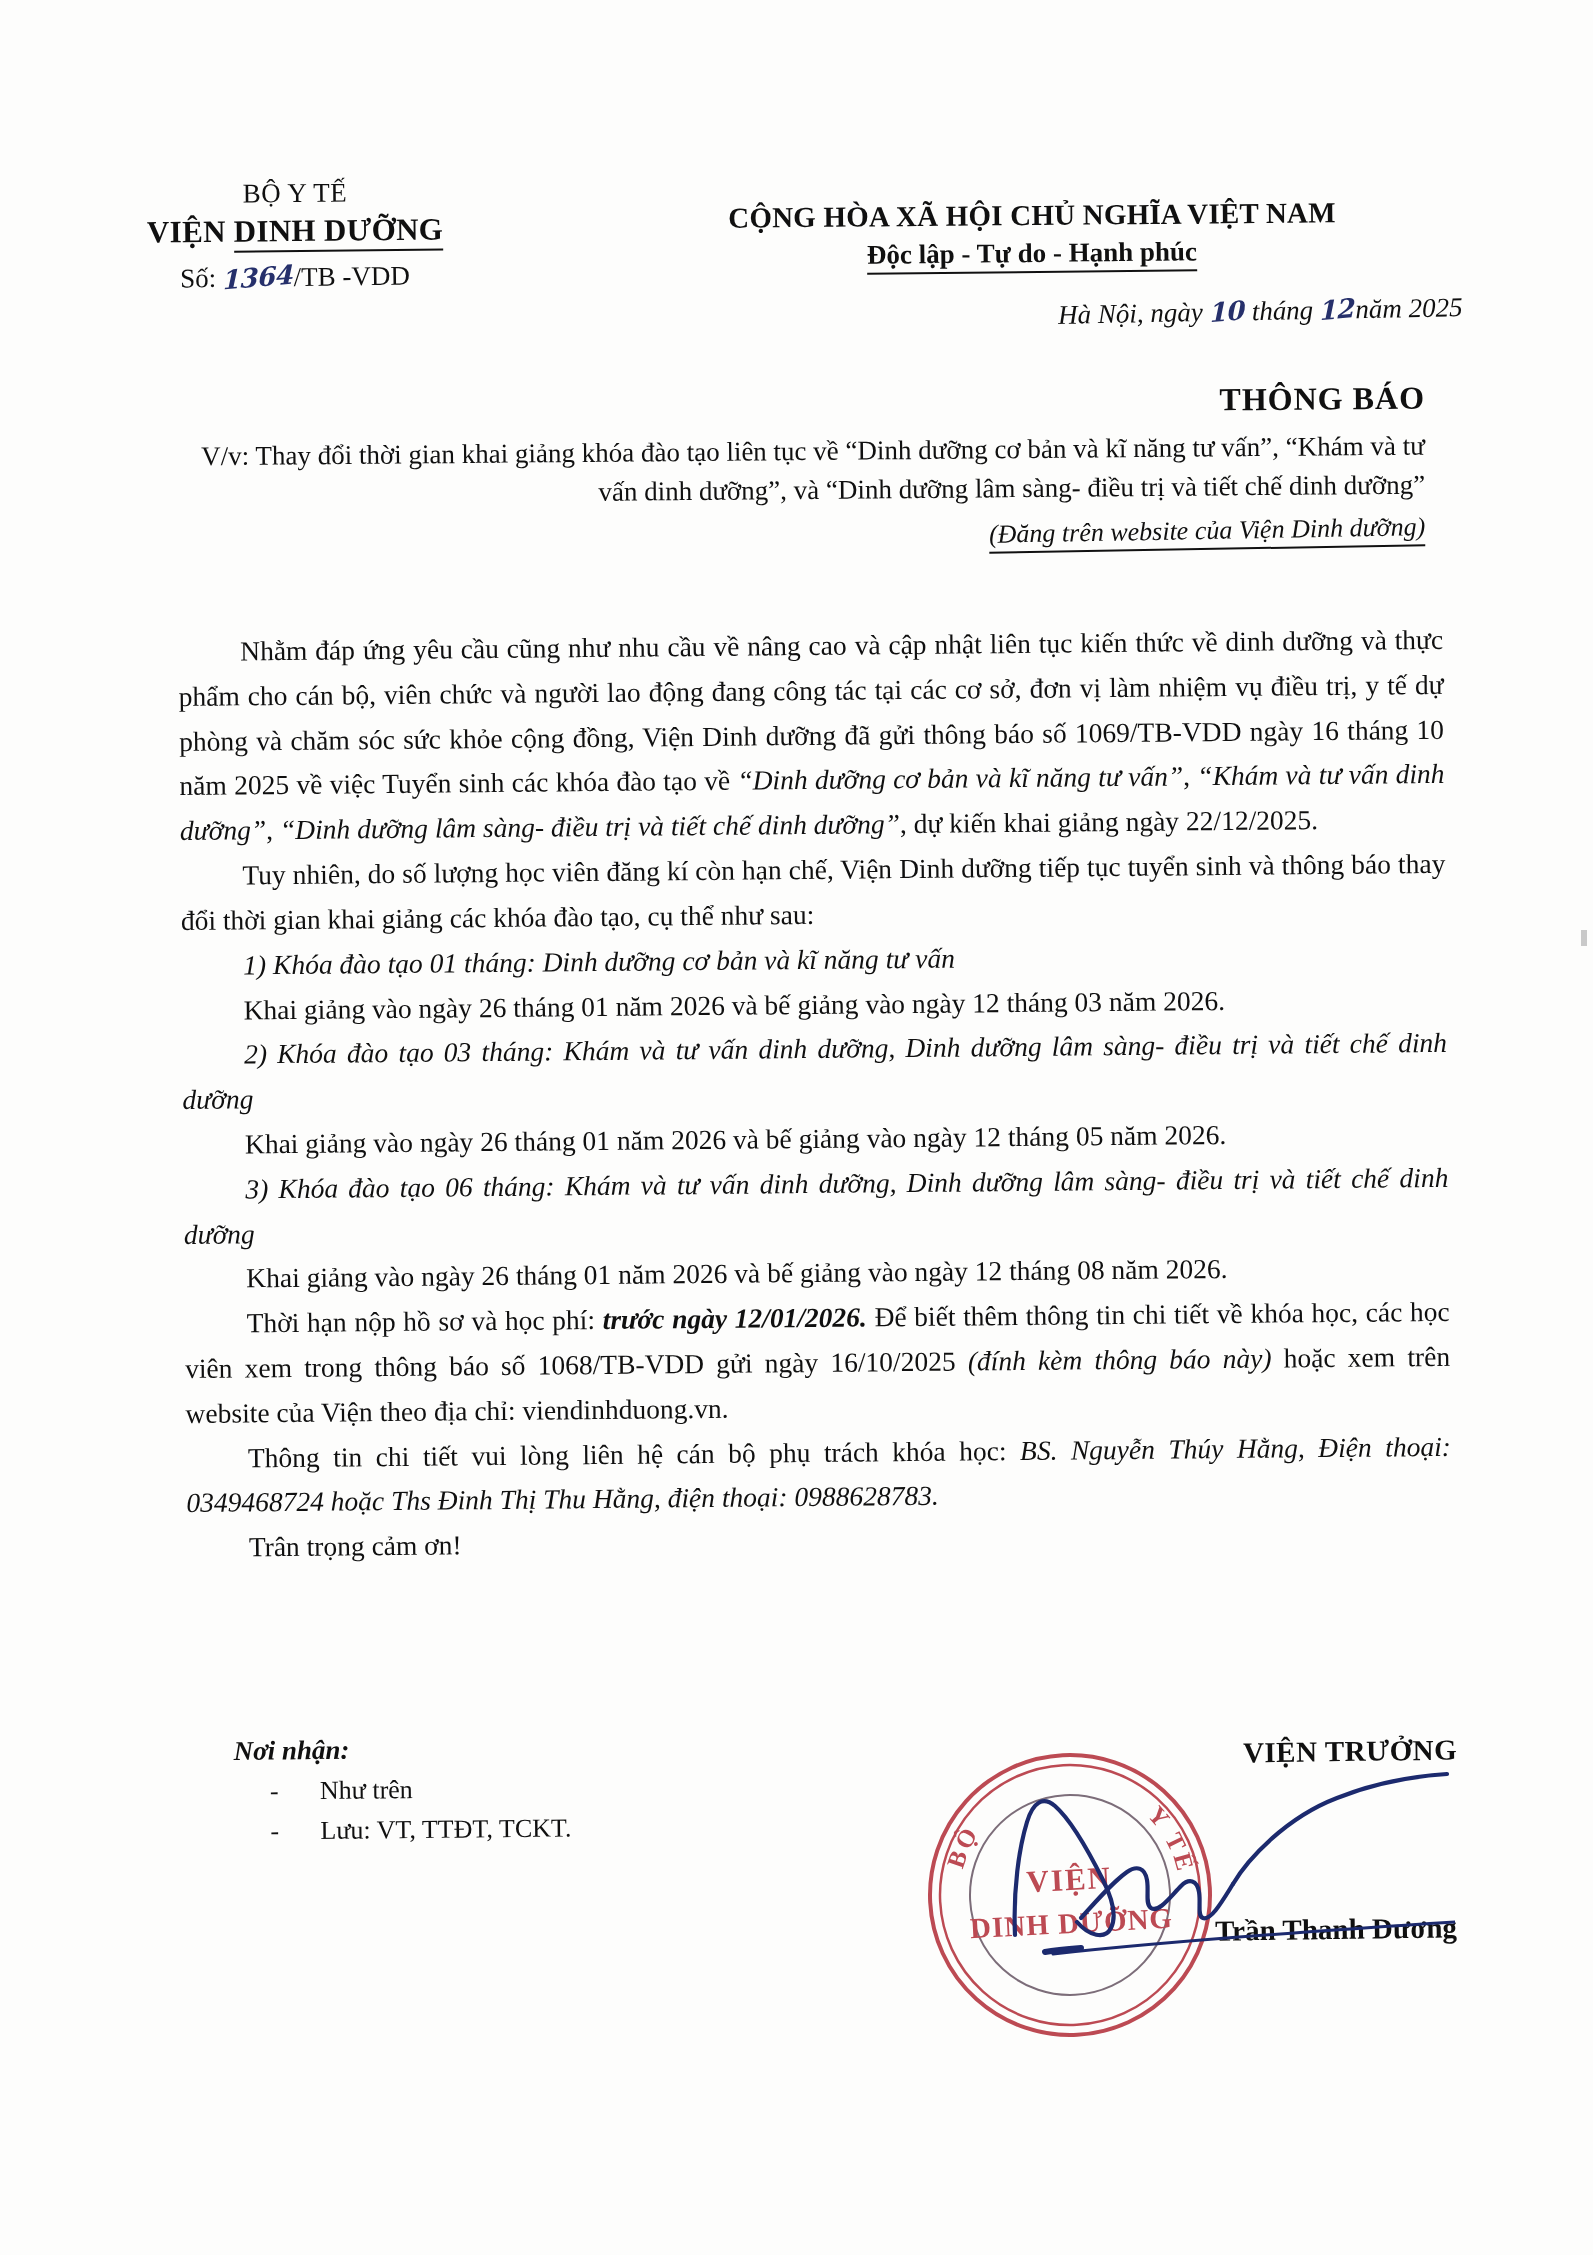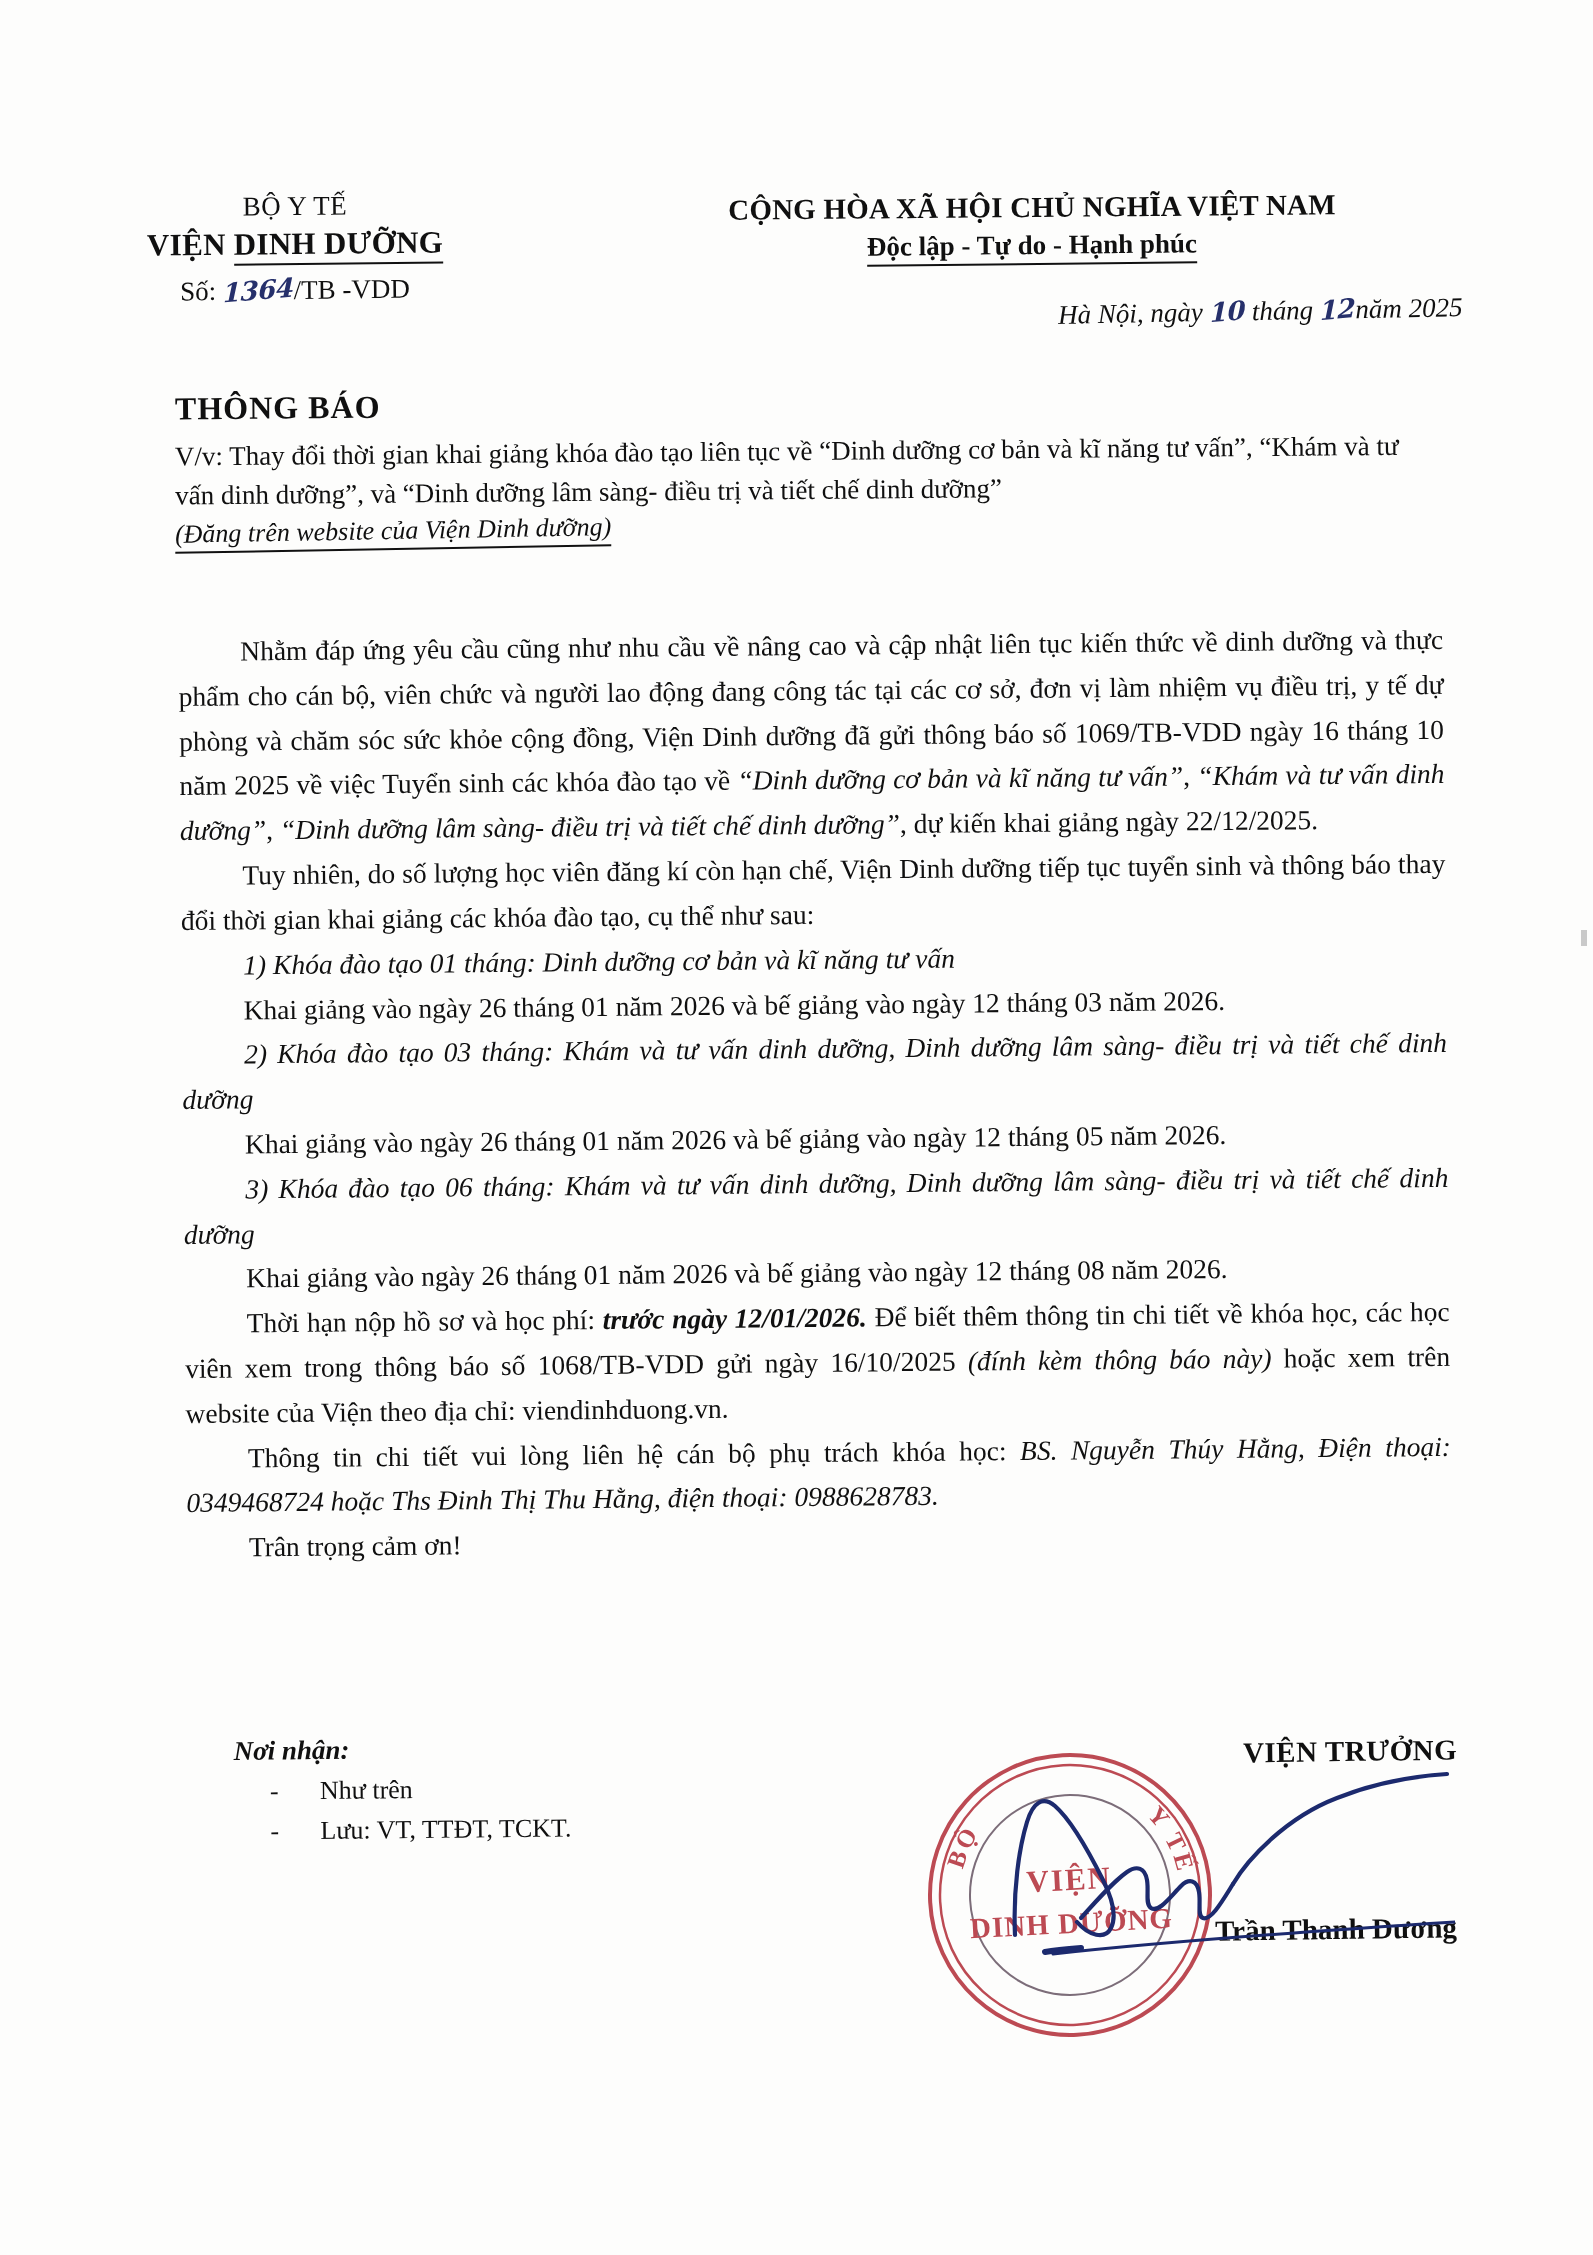--- a/index.html
+++ b/index.html
@@ -19,22 +19,21 @@
     box-sizing: border-box;
   }
 
   
   .header {
     position: absolute;
     top: 178px;
     left: 0;
     width: 100%;
     display: flex;
-    align-items: flex-start;
-    margin-top: 13px;
+    align-items: center;
   }
   .hdr-left {
     width: 560px;
     text-align: center;
     padding-left: 30px;
     box-sizing: border-box;
   }
   .hdr-right {
     flex: 1;
     text-align: center;
@@ -100,21 +99,21 @@
     transform: rotate(-1.1deg);
     white-space: nowrap;
   }
 
   
   .titleblock {
     position: absolute;
     top: 385px;
     left: 175px;
     width: 1250px;
-    text-align: left;
+    text-align: right;
   }
   .doc-title {
     font-size: 32px;
     font-weight: bold;
     letter-spacing: 1px;
     transform: rotate(-0.5deg);
   }
   .subject {
     font-size: 27px;
     line-height: 1.45;

